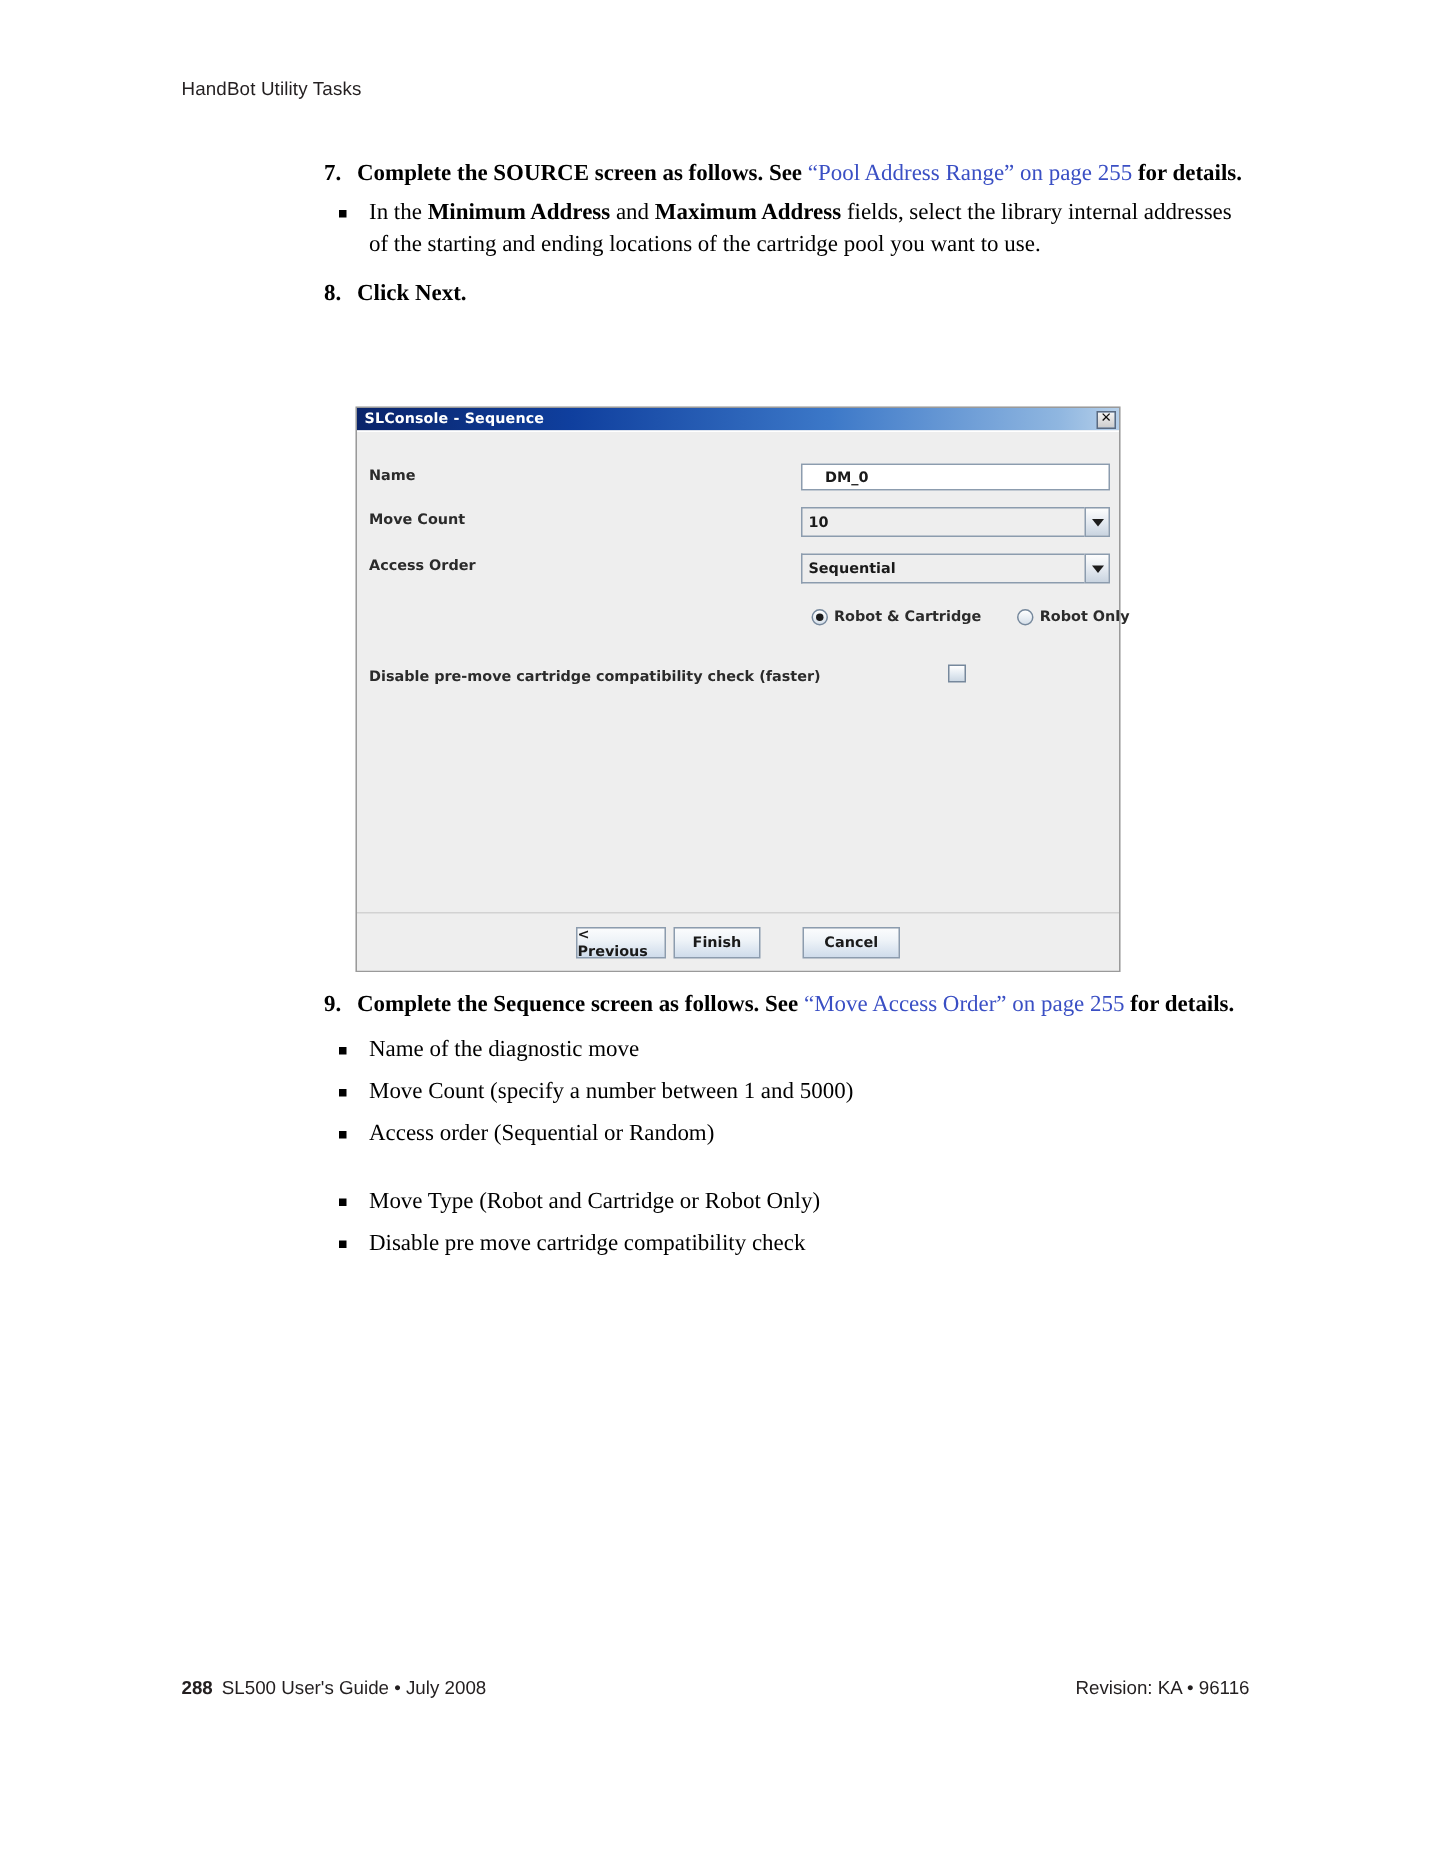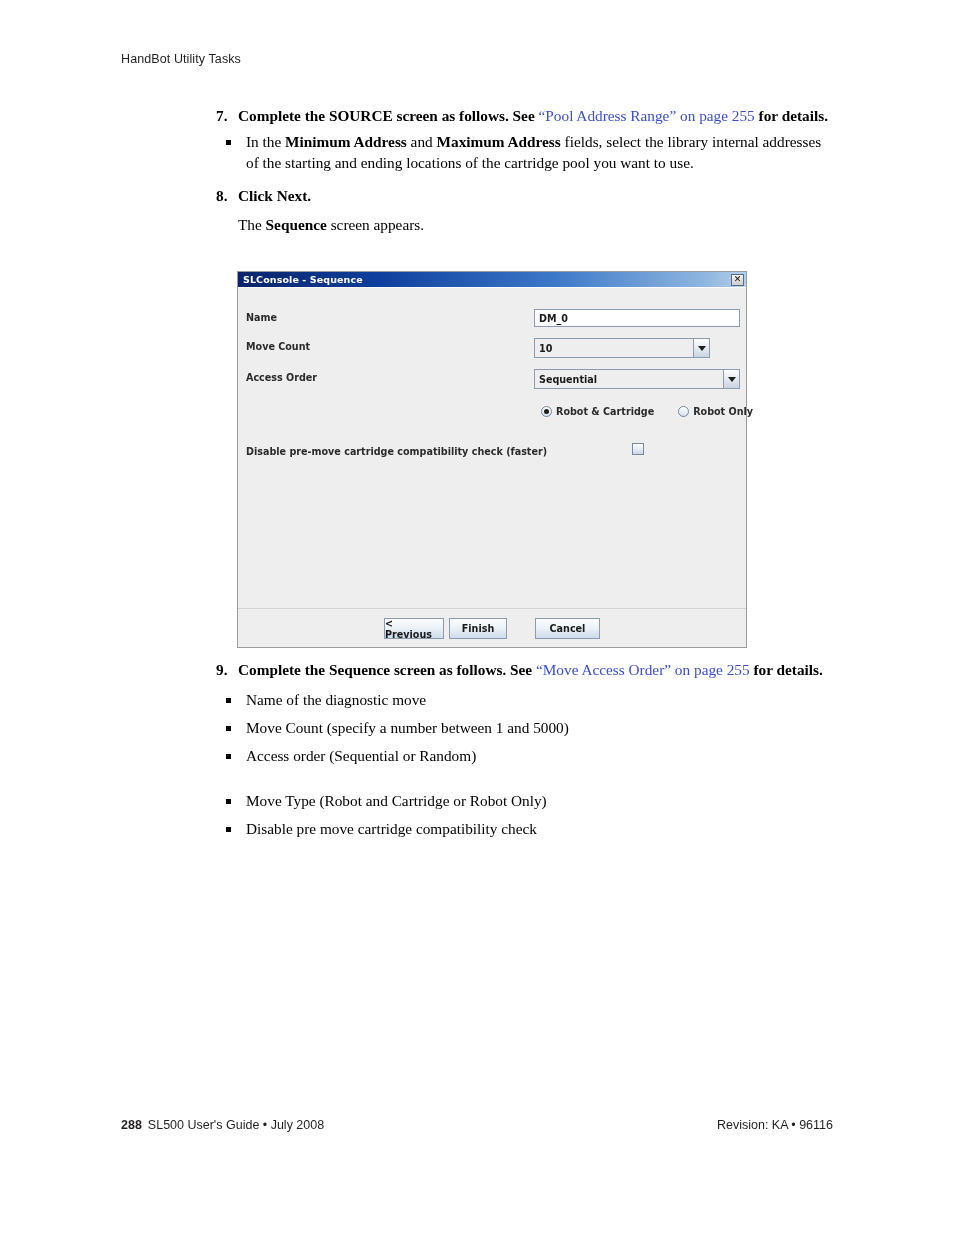--- a/index.html
+++ b/index.html
@@ -163,21 +163,21 @@
   .txt-input {
     position: absolute;
     background: #ffffff;
     border: 1px solid #8c9cae;
     font-family: "DejaVu Sans", sans-serif;
     font-size: 9.6px;
     font-weight: bold;
     color: #1a1a1a;
     display: flex;
     align-items: center;
-    padding-left: 4px;
+    padding-left: 15px;
     box-sizing: border-box;
   }
 
   .combo {
     position: absolute;
     display: flex;
     box-sizing: border-box;
   }
   .combo-field {
     flex: 1 1 auto;
@@ -321,44 +321,41 @@
 
   <ul class="bullets">
     <li><span>In the </span><b>Minimum Address</b><span> and </span><b>Maximum Address</b><span> fields, select the library internal addresses of the starting and ending locations of the cartridge pool you want to use.</span></li>
   </ul>
 
   <div class="step" style="margin-top:12px;">
     <div class="step-num">8.</div>
     <div class="step-text">Click Next.</div>
   </div>
 
-  <div class="plain-line">
-    <span>The </span><b>Sequence</b><span> screen appears.</span>
-  </div>
 </div>
 
 <div class="dialog">
 
   <div class="titlebar">
     <span class="titlebar-text">SLConsole - Sequence</span>
     <span class="titlebar-spacer"></span>
     <span class="close-btn">✕</span>
   </div>
 
   <div class="dlg-body">
 
     <div class="field-row" style="top:24px;">
       <span class="field-label">Name</span>
     </div>
     <div class="txt-input" style="left:296px; top:21px; width:206px; height:18px;">DM_0</div>
 
     <div class="field-row" style="top:53px;">
       <span class="field-label">Move Count</span>
     </div>
-    <div class="combo" style="left:296px; top:50px; width:176px; height:20px;">
+    <div class="combo" style="left:296px; top:50px; width:206px; height:20px;">
       <span class="combo-field">10</span>
       <span class="combo-arrow">
           <span class="arrow-glyph"></span>
         </span>
     </div>
 
     <div class="field-row" style="top:84px;">
       <span class="field-label">Access Order</span>
     </div>
     <div class="combo" style="left:296px; top:81px; width:206px; height:20px;">

